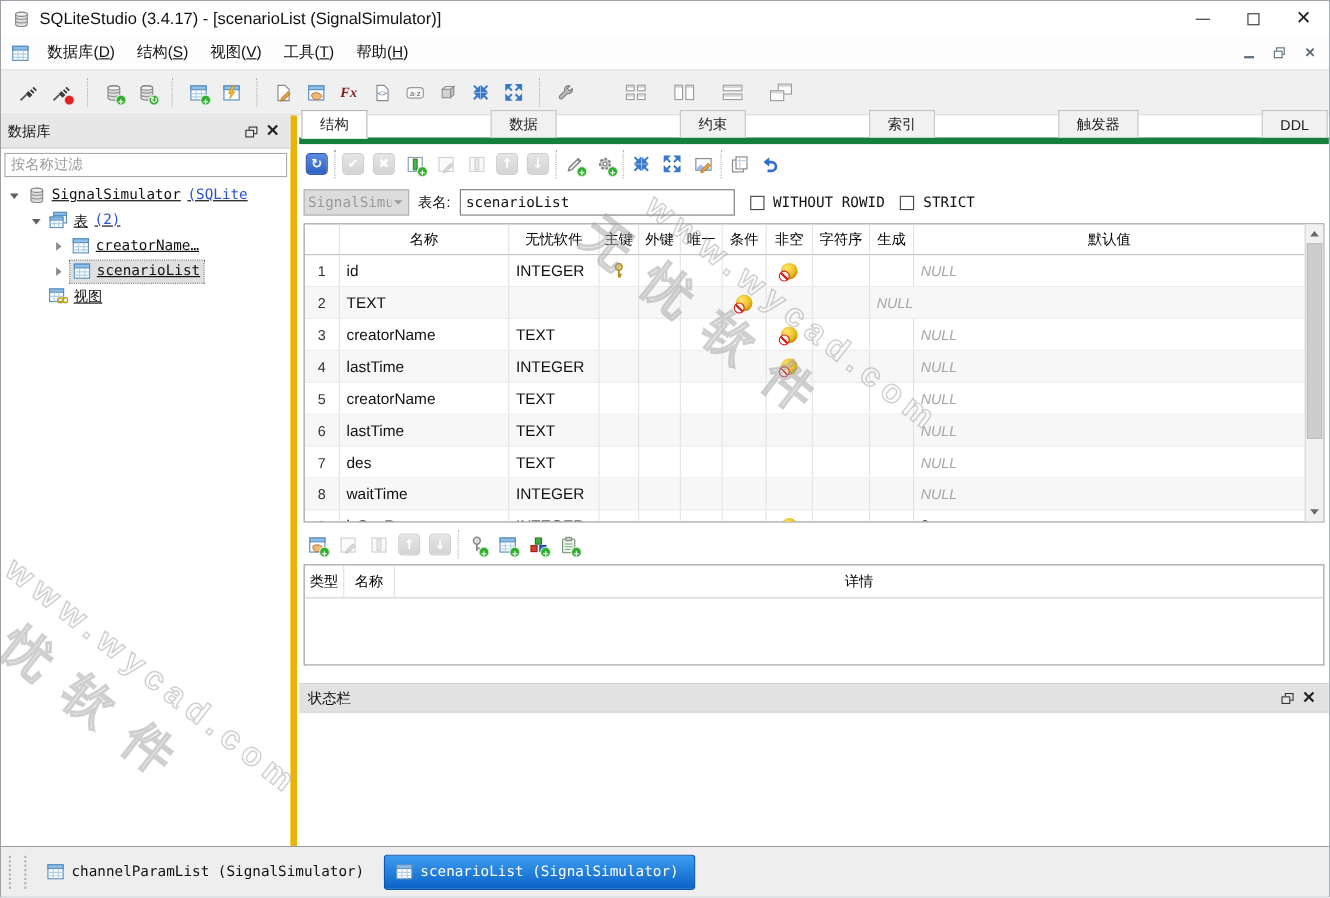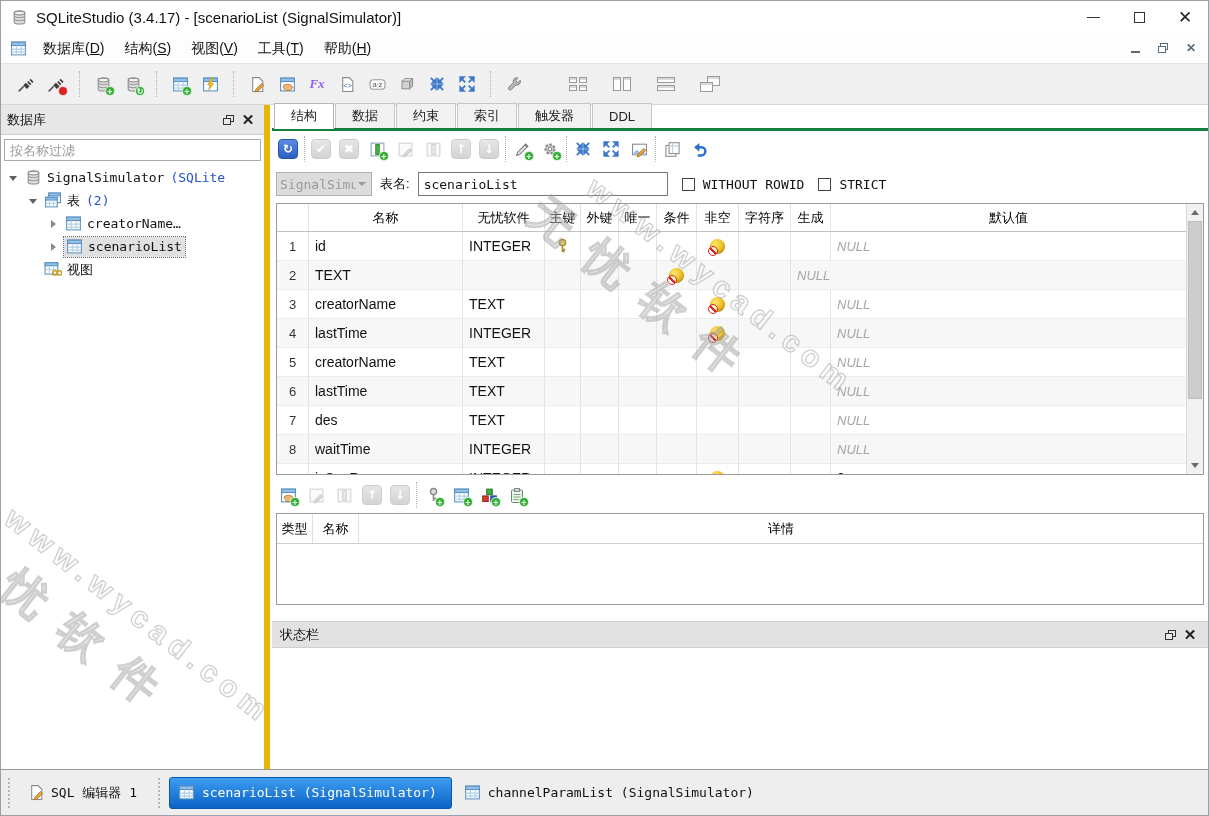--- a/index.html
+++ b/index.html
@@ -37,21 +37,21 @@
   .tbtn { position:relative; width:30px; height:30px; display:flex; align-items:center; justify-content:center; border-radius:3px; }
   .tb-right { margin-left:28px; display:flex; gap:14px; align-items:center; }
 
   .ic { position:relative; display:inline-flex; width:18px; height:18px; align-items:center; justify-content:center; }
   .ic svg { display:block; }
   .dim { filter:grayscale(1) opacity(.45); }
   .bdg { position:absolute; right:-3px; bottom:-3px; width:10px; height:10px; border-radius:50%; font:700 9px/10px "Liberation Sans",sans-serif; color:#fff; text-align:center; border:1px solid rgba(255,255,255,.8); }
   .bdg-plus { background:#2fae2f; }
   .bdg-ref { background:#2fae2f; font-size:8px; }
   .bdg-no { background:#d22; }
-  .tx-fx { font:italic 700 13px "Liberation Serif",serif; color:#8b5cf6; }
+  .tx-fx { font:italic 700 13px "Liberation Serif",serif; color:#7f1d1d; }
   .btn-sq { width:20px; height:20px; border-radius:4px; display:flex; align-items:center; justify-content:center; color:#fff; font-size:12px; font-weight:700; font-family:"DejaVu Sans",sans-serif; }
   .sq-blue { background:linear-gradient(#5b8de0,#2c5fc4); border:1px solid #2a55a8; }
   .sq-gray { background:linear-gradient(#c6c6c6,#9e9e9e); border:1px solid #909090; }
 
   .lay { display:grid; gap:2px; }
   .lay i { border:1px solid #9a9a9a; background:#fcfcfc; box-shadow:inset 0 2px 0 #d9d9d9; }
   .lay-tile { grid-template-columns:8px 8px; grid-template-rows:6px 6px; }
   .lay-vert { grid-template-columns:8px 8px; grid-template-rows:14px; }
   .lay-horz { grid-template-columns:18px; grid-template-rows:6px 6px; }
   .lay-casc { position:relative; width:20px; height:16px; }
@@ -70,33 +70,33 @@
   .float-g { position:relative; width:11px; height:10px; }
   .float-g i { position:absolute; border:1.5px solid #333; background:#e7e7e7; width:8px; height:7px; }
   .float-g i:first-child { right:0; top:0; }
   .float-g i:last-child { left:0; bottom:0; }
   .x-g { font-size:15px; font-weight:700; line-height:1; }
 
   .filter-wrap { padding:4px 3px 2px 3px; }
   .filter-input { width:100%; height:22px; border:1px solid #aaa; font:13px "DejaVu Sans Mono",monospace; color:#333; padding:0 5px; background:#fff; }
   .filter-input::placeholder { color:#9a9a9a; }
 
-  .tree { flex:1; overflow:hidden; padding-top:3px; white-space:nowrap; }
+  .tree { flex:1; overflow:hidden; padding-top:3px; white-space:nowrap;text-decoration:underline; }
   .tree-row { display:flex; align-items:center; height:23px; font:13px "DejaVu Sans Mono",monospace; color:#111; }
   .chev { width:14px; height:14px; flex:0 0 auto; margin-right:3px; position:relative; }
   .chev.right::before { content:""; position:absolute; left:4px; top:3px; border-left:5px solid #8a8a8a; border-top:4px solid transparent; border-bottom:4px solid transparent; }
   .chev.down::before { content:""; position:absolute; left:2px; top:5px; border-top:5px solid #606060; border-left:4px solid transparent; border-right:4px solid transparent; }
   .tree-lbl { margin-left:5px; }
   .tree-suffix { color:#2952cc; margin-left:6px; }
   .tree-sel { background:#e0e0e0; outline:1px dotted #666; padding:1px 3px 1px 1px; display:flex; align-items:center; }
 
   
   .rightarea { flex:1; display:flex; flex-direction:column; min-width:0; background:#fff; padding:0 0 0 2px; }
 
-  .edittabs { display:flex; align-items:flex-end; height:26px; border-bottom:3px solid #15803d; padding-left:2px; flex:0 0 auto; }
+  .edittabs { display:flex; align-items:flex-end; height:26px; border-bottom:6px solid #15803d; padding-left:2px; flex:0 0 auto;justify-content:space-between; }
   .etab { font-size:13px; color:#222; padding:4px 16px 4px 16px; border:1px solid #c6c6c6; border-bottom:none; background:#f1f1f1; margin-right:1px; height:25px; display:flex; align-items:center; }
   .etab.active { background:#fff; border-color:#b5b5b5; height:26px; margin-bottom:-1px; border-bottom:1px solid #fff; }
 
   .struct-toolbar { height:36px; display:flex; align-items:center; padding:2px 2px; flex:0 0 auto; }
   .struct-toolbar .tbtn { width:28px; height:28px; }
 
   .name-row { height:34px; display:flex; align-items:center; gap:8px; padding:0 4px; flex:0 0 auto; }
   .combo { width:96px; height:24px; background:#dcdcdc; border:1px solid #b0b0b0; display:flex; align-items:center; font:13px "DejaVu Sans Mono",monospace; color:#9a9a9a; padding:0 3px; }
   .combo .cval { flex:1; overflow:hidden; white-space:nowrap; }
   .combo .carr { width:0; height:0; border-top:4px solid #9a9a9a; border-left:4px solid transparent; border-right:4px solid transparent; margin:0 2px; }
@@ -868,49 +868,40 @@
             </span>
         </div>
         <div class="status-body"></div>
       </div>
 
     </div>
   </div>
 
   <div class="taskbar" id="taskbar">
       <span class="tk-handle"></span>
+      <span class="tk-handle"></span>
       <span class="ttab">
         <span class="ic">
           <svg width="17" height="17" viewBox="0 0 16 16">
-            <path d="M3.5 1.5h6l3.5 3.5v9.5h-9.5z" fill="#fff" stroke="#8a8a8a"></path>
-            <path d="M6.5 12.5l5.5-5.5 1.8 1.8-5.5 5.5-2.5.7z" fill="#e8a33c" stroke="#a8731e" stroke-width=".8"></path>
+            <rect x="1.5" y="2" width="13" height="12" fill="#fff" stroke="#5a8fc0"></rect>
+            <rect x="1.5" y="2" width="13" height="3.2" fill="#8fc1e8" stroke="#5a8fc0"></rect>
+            <path d="M6 5.2v8.8M10.5 5.2v8.8M1.5 8.6h13M1.5 11.4h13" stroke="#aecfe8" fill="none"></path>
           </svg>
         </span>
-        <span>SQL 编辑器 1</span>
-      </span>
-      <span class="tk-handle"></span>
+        <span>channelParamList (SignalSimulator)</span>
+      </span>
       <span class="ttab active">
         <span class="ic">
           <svg width="17" height="17" viewBox="0 0 16 16">
             <rect x="1.5" y="2" width="13" height="12" fill="#fff" stroke="#5a8fc0"></rect>
             <rect x="1.5" y="2" width="13" height="3.2" fill="#8fc1e8" stroke="#5a8fc0"></rect>
             <path d="M6 5.2v8.8M10.5 5.2v8.8M1.5 8.6h13M1.5 11.4h13" stroke="#aecfe8" fill="none"></path>
           </svg>
         </span>
         <span>scenarioList (SignalSimulator)</span>
-      </span>
-      <span class="ttab">
-        <span class="ic">
-          <svg width="17" height="17" viewBox="0 0 16 16">
-            <rect x="1.5" y="2" width="13" height="12" fill="#fff" stroke="#5a8fc0"></rect>
-            <rect x="1.5" y="2" width="13" height="3.2" fill="#8fc1e8" stroke="#5a8fc0"></rect>
-            <path d="M6 5.2v8.8M10.5 5.2v8.8M1.5 8.6h13M1.5 11.4h13" stroke="#aecfe8" fill="none"></path>
-          </svg>
-        </span>
-        <span>channelParamList (SignalSimulator)</span>
       </span>
     </div>
 
   <div class="wm wm1">
     <div class="wm-latin">www.wycad.com</div>
     <div class="wm-cjk">无忧软件</div>
   </div>
   <div class="wm wm2">
     <div class="wm-latin">www.wycad.com</div>
     <div class="wm-cjk">无忧软件</div>

